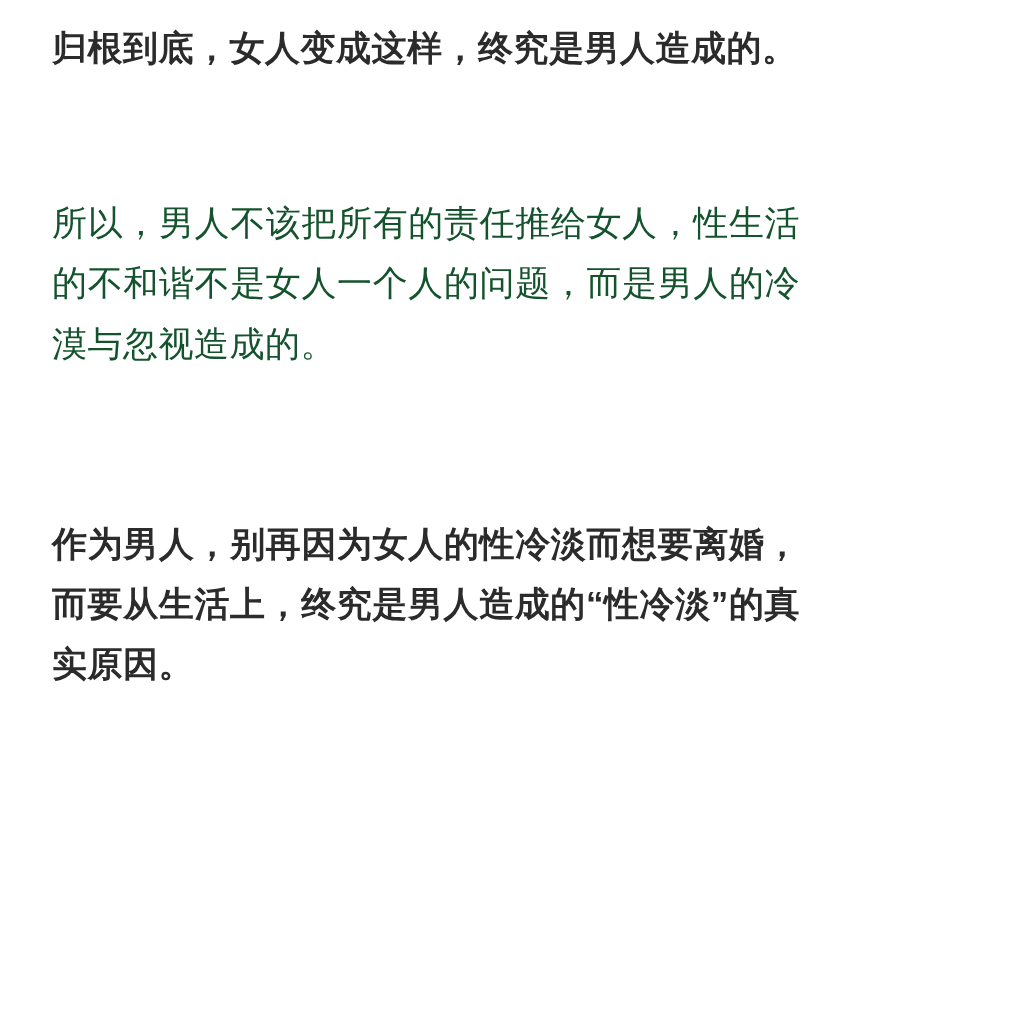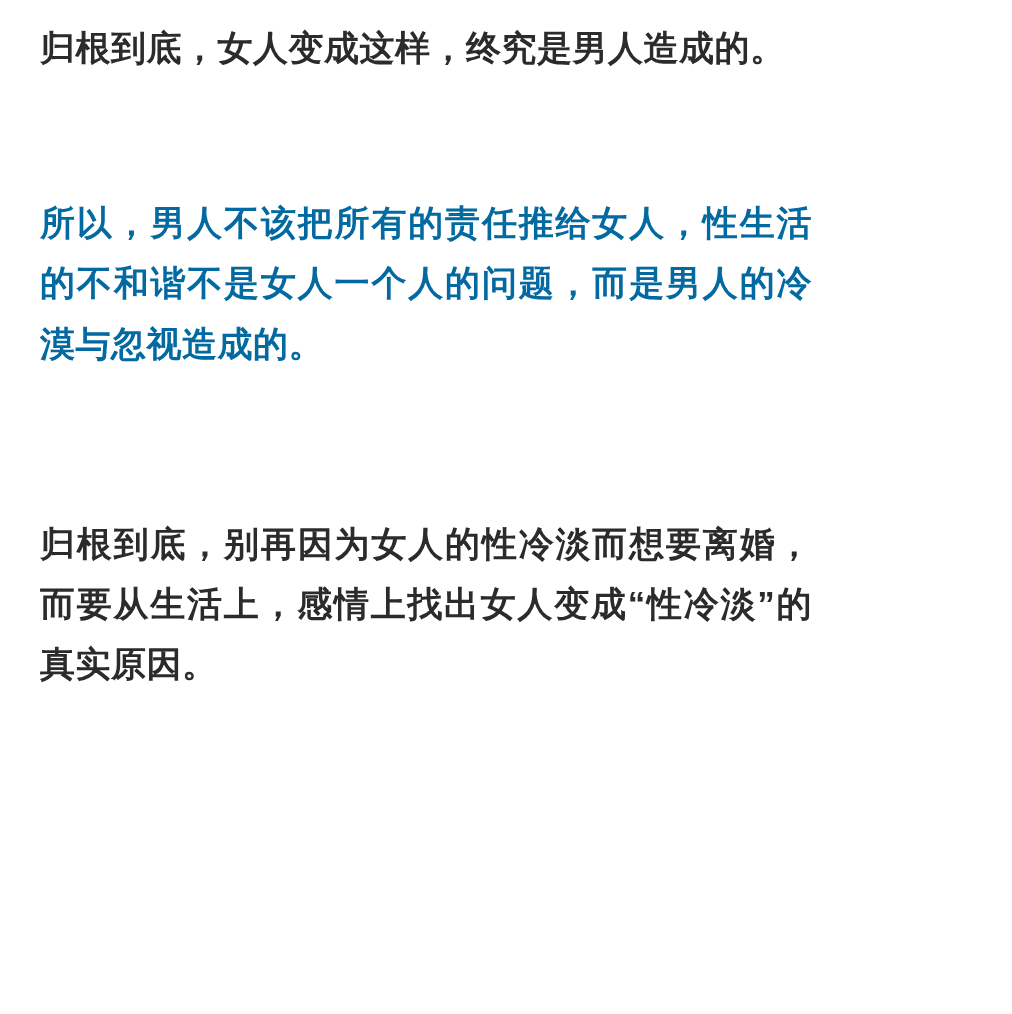--- a/index.html
+++ b/index.html
@@ -10,40 +10,39 @@
   body {
     width: 1012px;
     height: 1014px;
     font-family: "Liberation Sans", "DejaVu Sans", sans-serif;
     color: #3a3a3a;
     overflow: hidden;
   }
   .article {
     box-sizing: border-box;
     width: 852px;
-    padding: 0 40px;
+    padding: 0 52px;
   }
   .para {
     font-size: 35px;
     line-height: 1.72;
     letter-spacing: 0.5px;
-    color: #0369a1;
+    color: #14532d;
     text-align: justify;
     word-break: break-all;
-    font-weight: bold;
   }
   .para.bold {
     font-weight: bold;
     color: #2b2b2b;
   }
   .p1 { margin: 18px 0 0 0; }
   .p2 { margin: 115px 0 0 0; }
   .p3 { margin: 140px 0 0 0; }
   .p4 { margin: 148px 0 0 0; }
 </style>
 </head>
 <body>
 
 <div class="article">
   <p class="para bold p1">归根到底，女人变成这样，终究是男人造成的。</p>
   <p class="para p2">所以，男人不该把所有的责任推给女人，性生活的不和谐不是女人一个人的问题，而是男人的冷漠与忽视造成的。</p>
-  <p class="para bold p3">归根到底，别再因为女人的性冷淡而想要离婚，而要从生活上，感情上找出女人变成“性冷淡”的真实原因。</p>
+  <p class="para bold p3">作为男人，别再因为女人的性冷淡而想要离婚，而要从生活上，终究是男人造成的“性冷淡”的真实原因。</p>
 </div>
 
 </body></html>

